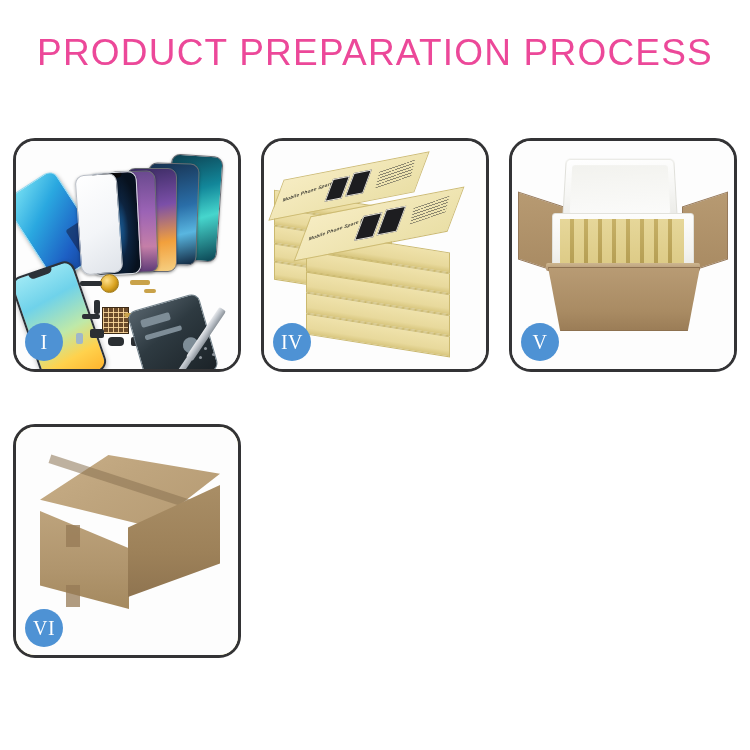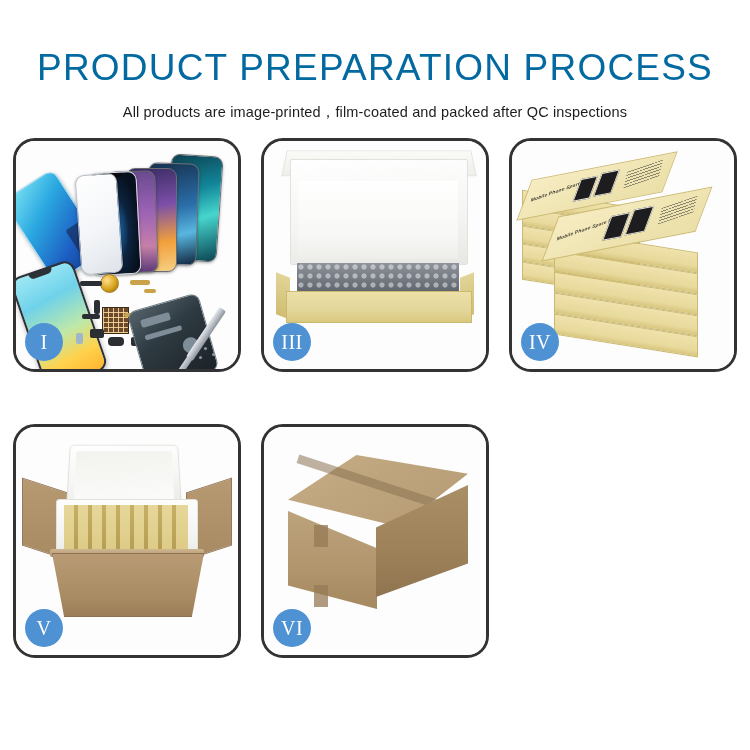--- a/index.html
+++ b/index.html
@@ -18,23 +18,23 @@
 
   
   .header {
     text-align: center;
     padding-top: 34px;
   }
   .title {
     font-size: 37px;
     letter-spacing: 1.2px;
     font-weight: 400;
-    color: #0369a1;
+    color: #ec4899;
     line-height: 1.05;
-    margin: 15px;
+    margin: 0;
     white-space: nowrap;
   }
   .subtitle {
     font-size: 14.5px;
     color: #1d1d1d;
     margin: 14px 0 0 0;
     letter-spacing: 0.15px;
     white-space: nowrap;
   }
 
@@ -396,21 +396,20 @@
   }
   .c6-tape {
     position:absolute; background: rgba(150,122,86,.75);
   }
 </style>
 </head>
 <body>
 
 <div class="header">
   <h1 class="title">PRODUCT PREPARATION PROCESS</h1>
-  <p class="subtitle">All products are image-printed，film-coated and packed after QC inspections</p>
 </div>
 
 <div class="grid">
 
   <div class="panel p1">
     <div class="stage">
       <div class="ph-blue-film"></div>
       <div class="phone-fan">
         <div class="ph ph-a"></div>
         <div class="ph ph-b"></div>
@@ -443,32 +442,20 @@
       </div>
       <div class="driver"></div>
       <div class="screw" style="left:188px;top:206px;"></div>
       <div class="screw" style="left:196px;top:212px;"></div>
       <div class="screw" style="left:183px;top:215px;"></div>
     </div>
     <div class="badge">I</div>
   </div>
 
 
-  <div class="panel p3">
-    <div class="stage">
-      <div class="box3-lid-top"></div>
-      <div class="box3-lid"></div>
-      <div class="box3-foam"></div>
-      <div class="box3-fill"></div>
-      <div class="box3-left"></div>
-      <div class="box3-right"></div>
-      <div class="box3-front"></div>
-    </div>
-    <div class="badge">III</div>
-  </div>
 
   <div class="panel p4">
     <div class="stage">
       <div class="stackwrap">
 
         <div class="sbox" style="left:6px;top:34px;width:116px;height:16px;transform:skewY(9deg);"></div>
         <div class="sbox" style="left:6px;top:52px;width:116px;height:16px;transform:skewY(9deg);"></div>
         <div class="sbox" style="left:6px;top:70px;width:116px;height:16px;transform:skewY(9deg);"></div>
         <div class="sbox" style="left:6px;top:88px;width:116px;height:16px;transform:skewY(9deg);"></div>
         <div class="sbox" style="left:6px;top:106px;width:116px;height:16px;transform:skewY(9deg);"></div>

